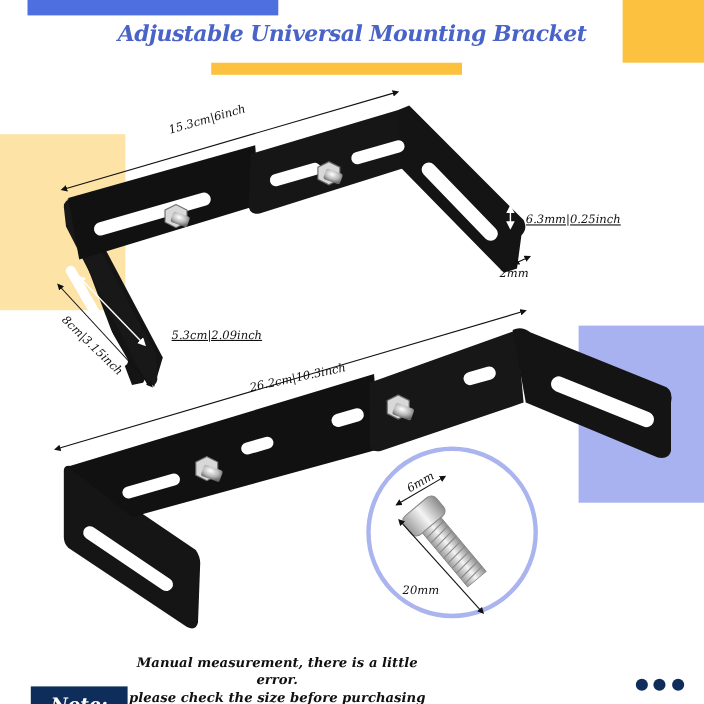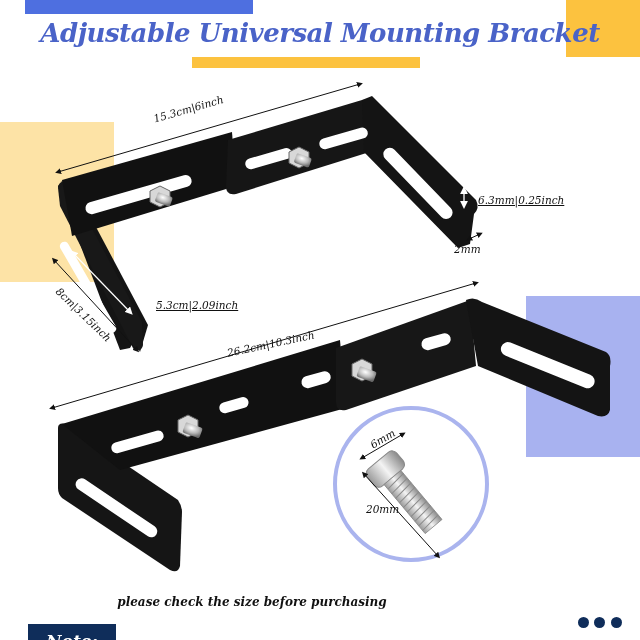--- a/index.html
+++ b/index.html
@@ -1,18 +1,18 @@
 <!DOCTYPE html>
 <html><head>
 <meta charset="utf-8">
 <style>
   html, body { margin:0; padding:0; }
   body { width:640px; height:640px; position:relative; overflow:hidden; background:#ffffff; font-family:"DejaVu Serif", serif; }
   .abs { position:absolute; }
-  .title { left:0; top:18px; width:640px; text-align:center; font-family:"DejaVu Serif", serif; font-style:italic; font-weight:bold; font-size:26px; color:#4a63c8; letter-spacing:-0.5px; white-space:nowrap; }
+  .title { left:0; top:18px; width:640px; text-align:center; font-family:"DejaVu Serif", serif; font-style:italic; font-weight:bold; font-size:20px; color:#4a63c8; letter-spacing:-0.5px; white-space:nowrap; }
   .dim { font-family:"DejaVu Serif", serif; font-style:italic; font-size:10.5px; color:#111; white-space:nowrap; }
   .note-box { left:28px; top:592px; width:88px; height:34px; background:#0f2d5a; color:#fff; display:flex; align-items:center; justify-content:center; font-family:"DejaVu Serif", serif; font-style:italic; font-weight:bold; font-size:17px;margin-top:32px; }
   .note-text { left:116px; top:594px; width:272px; text-align:center; font-family:"DejaVu Serif", serif; font-style:italic; font-weight:bold; font-size:12px; color:#111; line-height:16px; }
   .dot { width:11px; height:11px; border-radius:50%; background:#0f2d5a; top:617px; }
   svg { position:absolute; left:0; top:0; }
 </style>
 </head>
 <body>
 
 <div class="abs" style="left:25px;top:0;width:228px;height:14px;background:#4e6fe0;"></div>
@@ -132,22 +132,23 @@
   </g>
 </svg>
 
 <div class="abs dim" style="left:152px;top:113px;transform:rotate(-16deg);transform-origin:left top;">15.3cm|6inch</div>
 <div class="abs dim" style="left:478px;top:194px;text-decoration:underline;">6.3mm|0.25inch</div>
 <div class="abs dim" style="left:454px;top:243px;">2mm</div>
 <div class="abs dim" style="left:62px;top:285px;transform:rotate(44deg);transform-origin:left top;">8cm|3.15inch</div>
 <div class="abs dim" style="left:156px;top:299px;text-decoration:underline;">5.3cm|2.09inch</div>
 <div class="abs dim" style="left:226px;top:347px;transform:rotate(-12deg);transform-origin:left top;">26.2cm|10.3inch</div>
 <div class="abs dim" style="left:368px;top:440px;transform:rotate(-30deg);transform-origin:left top;">6mm</div>
-<div class="abs dim" style="left:366px;top:503px;">20mm</div>
+<div class="abs dim" style="left:366px;top:531px;">20mm</div>
 
 <div class="abs note-box">Note:</div>
 <div class="abs note-text">
+  <div>Manual measurement, there is a little error.</div>
   <div>please check the size before purchasing</div>
 </div>
 
 <div class="abs dot" style="left:578px;"></div>
 <div class="abs dot" style="left:594px;"></div>
 <div class="abs dot" style="left:611px;"></div>
 
 </body></html>

